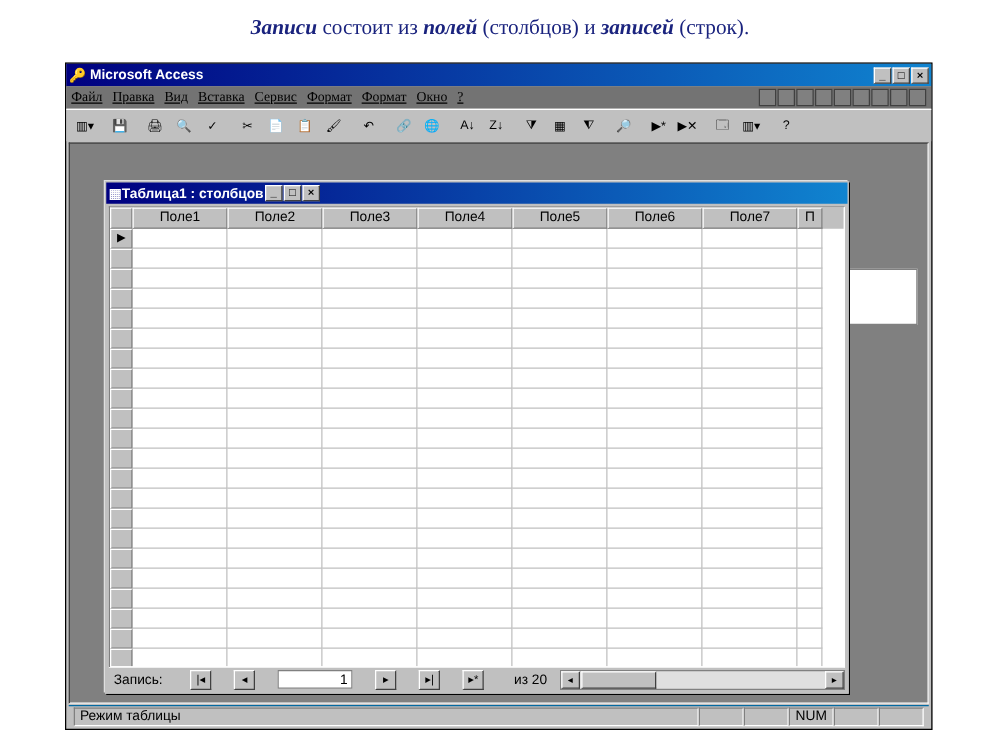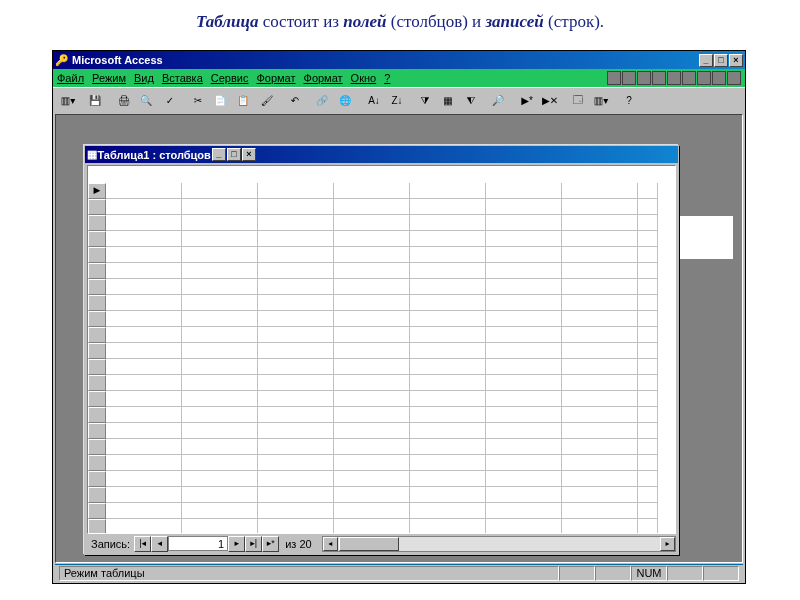--- a/index.html
+++ b/index.html
@@ -4,63 +4,63 @@
 <style>
   * { box-sizing: border-box; margin: 0; padding: 0; }
   body { background: #fff; font-family: "MS Sans Serif", Tahoma, sans-serif; font-size: 11px; width: 800px; height: 600px; position: relative; }
   .caption { text-align: center; padding: 12px 0 8px; font-size: 17px; color: #1a237e; font-family: "Times New Roman", serif; }
   .caption .b { font-weight: bold; font-style: italic; }
   .app-window { position: absolute; left: 52px; top: 50px; width: 694px; height: 534px; background: #c0c0c0; border: 1px solid #000; }
   .titlebar { height: 18px; background: linear-gradient(to right, #000080, #1084d0); color: #fff; display: flex; align-items: center; padding: 0 2px; font-size: 11px; font-weight: bold; }
   .titlebar .icon { width: 14px; height: 14px; margin-right: 3px; display: inline-flex; align-items: center; justify-content: center; }
   .titlebar .spacer { flex: 1; }
   .winbtn { width: 14px; height: 13px; background: #c0c0c0; border: 1px solid #fff; border-right-color: #404040; border-bottom-color: #404040; margin-left: 1px; font-size: 9px; font-family: Arial; line-height: 11px; text-align: center; color: #000; cursor: default; }
-  .menubar { background: #22c55e; padding: 1px 4px; display: flex; gap: 8px; font-size: 11px; height: 18px; align-items: center; }
+  .menubar { background: #737373; padding: 1px 4px; display: flex; gap: 8px; font-size: 11px; height: 18px; align-items: center; font-family: Liberation Serif, serif; }
   .menubar span { cursor: default; }
   .menubar span u { text-decoration: underline; }
   .toolbar { background: #c0c0c0; border-top: 1px solid #fff; padding: 2px 4px; display: flex; gap: 1px; align-items: center; height: 26px; }
   .tbtn { width: 22px; height: 21px; background: #c0c0c0; border: 1px solid #c0c0c0; display: inline-flex; align-items: center; justify-content: center; font-size: 10px; cursor: default; }
   .tsep { width: 4px; height: 21px; }
   .mdi-area { position: absolute; left: 2px; top: 63px; right: 2px; bottom: 20px; background: #808080; border: 1px solid #404040; border-right-color: #fff; border-bottom-color: #fff; }
   .child-window { position: absolute; left: 28px; top: 30px; width: 595px; height: 410px; background: #c0c0c0; border: 1px solid #c0c0c0; box-shadow: 1px 1px 0 #000, -1px -1px 0 #dfdfdf; }
   .child-titlebar { height: 17px; background: linear-gradient(to right, #000080, #1084d0); color: #fff; display: flex; align-items: center; padding: 0 2px; font-size: 11px; font-weight: bold; }
   .grid-area { position: absolute; left: 2px; top: 19px; right: 2px; bottom: 20px; background: #fff; overflow: hidden; border: 1px solid #808080; border-right-color: #fff; border-bottom-color: #fff; }
   .grid-header { display: flex; height: 17px; background: #c0c0c0; }
   .grid-header .gh { border: 1px solid #808080; border-left-color: #fff; border-top-color: #fff; text-align: center; font-size: 11px; line-height: 15px; flex-shrink: 0; }
   .gh-sel { width: 18px; }
   .gh-col { width: 76px; }
   .gh-last { width: 20px; }
   .grid-body { position: absolute; top: 17px; left: 0; right: 0; bottom: 0; overflow: hidden; }
   .grid-row { display: flex; height: 16px; }
   .grid-row .gr-sel { width: 18px; background: #c0c0c0; border: 1px solid #808080; border-left-color: #fff; border-top-color: #fff; font-size: 9px; text-align: center; line-height: 13px; flex-shrink: 0; }
   .grid-row .gr-cell { width: 76px; border-right: 1px solid #c0c0c0; border-bottom: 1px solid #c0c0c0; flex-shrink: 0; }
   .grid-row .gr-last { width: 20px; border-right: 1px solid #c0c0c0; border-bottom: 1px solid #c0c0c0; flex-shrink: 0; }
   .child-status { position: absolute; left: 2px; bottom: 2px; right: 2px; height: 17px; display: flex; align-items: center; background: #c0c0c0; font-size: 11px; }
-  .nav { display: flex; align-items: center; gap: 0; }
+  .nav { display: flex; align-items: center; gap: 18px; }
   .nav-label { padding: 0 4px; }
   .nav-btn { width: 17px; height: 16px; background: #c0c0c0; border: 1px solid #fff; border-right-color: #404040; border-bottom-color: #404040; text-align: center; font-size: 9px; line-height: 13px; cursor: default; }
   .nav-input { width: 60px; height: 15px; border: 1px solid #808080; background: #fff; text-align: right; padding: 0 3px; font-size: 11px; }
   .nav-total { padding: 0 6px; }
   .hscroll { flex: 1; height: 16px; background: #dfdfdf; border: 1px solid #808080; margin-left: 4px; position: relative; }
   .hscroll .thumb { position: absolute; left: 16px; top: 0; width: 60px; height: 14px; background: #c0c0c0; border: 1px solid #fff; border-right-color: #404040; border-bottom-color: #404040; }
   .hscroll .arr { position: absolute; top: 0; width: 15px; height: 14px; background: #c0c0c0; border: 1px solid #fff; border-right-color: #404040; border-bottom-color: #404040; font-size: 8px; text-align: center; line-height: 12px; }
   .hscroll .arr.l { left: 0; } .hscroll .arr.r { right: 0; }
   .statusbar { position: absolute; left: 2px; right: 2px; bottom: 2px; height: 17px; background: #c0c0c0; border-top: 1px solid #0369a1; display: flex; align-items: center; font-size: 11px; padding: 0 4px; }
   .statusbar .sb-text { flex: 1; border: 1px solid #808080; border-right-color: #fff; border-bottom-color: #fff; padding: 0 4px; height: 15px; line-height: 13px; }
   .statusbar .sb-cell { width: 40px; border: 1px solid #808080; border-right-color: #fff; border-bottom-color: #fff; padding: 0 4px; height: 15px; line-height: 13px; margin-left: 0; text-align: center; }
   .statusbar .sb-cell.w { width: 36px; }
   .tiny-icons { position: absolute; right: 4px; top: 20px; display: flex; gap: 1px; }
   .tiny-icons .ti { width: 14px; height: 14px; background: #808080; border: 1px solid #404040; }
   .outer-shadow { position: absolute; left: 78px; top: 100px; width: 600px; height: 45px; background: #fff; border: 1px solid #808080; }
 </style>
 </head>
 <body>
 
 <div class="caption">
-  <span class="b">Таблица</span><span> состоит из </span><span class="b">полей</span><span> (столбцов) и </span><span class="b">записей</span><span> (строк).</span>
+  <span class="b">Записи</span><span> состоит из </span><span class="b">полей</span><span> (столбцов) и </span><span class="b">записей</span><span> (строк).</span>
 </div>
 
 <div class="app-window">
 
   <div class="titlebar">
     <span class="icon">🔑</span>
     <span>Microsoft Access</span>
     <span class="spacer"></span>
     <span class="winbtn">_</span>
     <span class="winbtn">□</span>
@@ -74,21 +74,21 @@
     <span class="ti"></span>
     <span class="ti"></span>
     <span class="ti"></span>
     <span class="ti"></span>
     <span class="ti"></span>
     <span class="ti"></span>
   </div>
 
   <div class="menubar">
     <span><u>Файл</u></span>
-    <span><u>Режим</u></span>
+    <span><u>Правка</u></span>
     <span><u>Вид</u></span>
     <span><u>Вставка</u></span>
     <span><u>Сервис</u></span>
     <span><u>Формат</u></span>
     <span><u>Формат</u></span>
     <span><u>Окно</u></span>
     <span><u>?</u></span>
   </div>
 
   <div class="toolbar">
@@ -135,20 +135,31 @@
       <div class="child-titlebar">
         <span class="icon">▦</span>
         <span>Таблица1 : столбцов</span>
         <span class="spacer"></span>
         <span class="winbtn">_</span>
         <span class="winbtn">□</span>
         <span class="winbtn">×</span>
       </div>
 
       <div class="grid-area">
+        <div class="grid-header">
+          <div class="gh gh-sel"></div>
+          <div class="gh gh-col">Поле1</div>
+          <div class="gh gh-col">Поле2</div>
+          <div class="gh gh-col">Поле3</div>
+          <div class="gh gh-col">Поле4</div>
+          <div class="gh gh-col">Поле5</div>
+          <div class="gh gh-col">Поле6</div>
+          <div class="gh gh-col">Поле7</div>
+          <div class="gh gh-last">П</div>
+        </div>
         <div class="grid-body" id="grid-body">
             <div class="grid-row">
               <div class="gr-sel">▶</div>
               <div class="gr-cell"></div>
               <div class="gr-cell"></div>
               <div class="gr-cell"></div>
               <div class="gr-cell"></div>
               <div class="gr-cell"></div>
               <div class="gr-cell"></div>
               <div class="gr-cell"></div>

